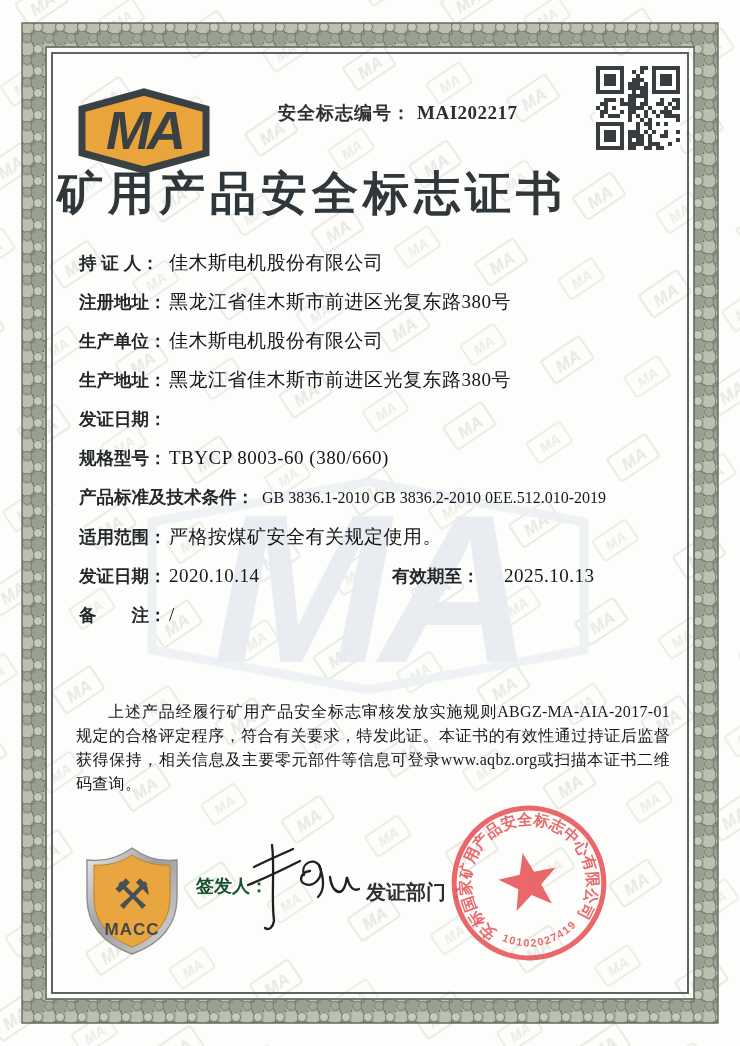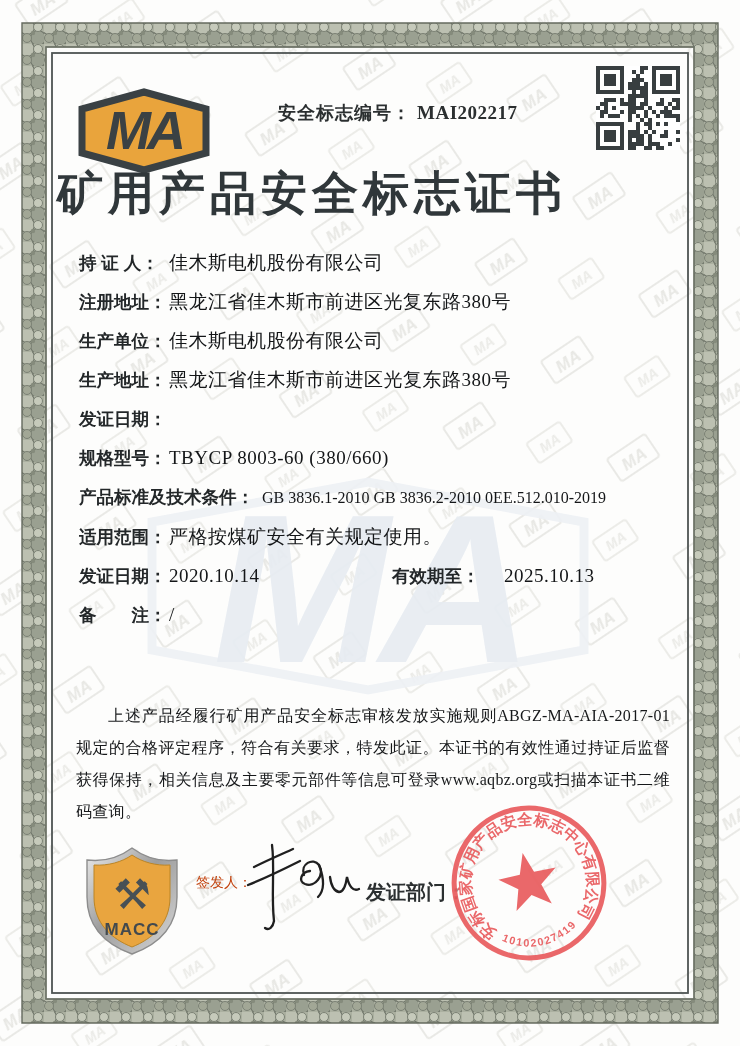--- a/index.html
+++ b/index.html
@@ -22,25 +22,25 @@
   .flabel{font-weight:bold;font-size:17.5px;color:#232729;min-width:90px;flex-shrink:0;white-space:nowrap;}
   .flabel.long{min-width:0;margin-right:8px;}
   .fvalue{font-family:"Liberation Serif",serif;font-size:19px;color:#141618;letter-spacing:0.5px;}
   .fvalue.tech{font-size:16px;letter-spacing:0;}
   .daterow .fvalue{min-width:0;}
   .v1{width:223px;}
   .l2{min-width:112px;}
   
   .statement{
     left:76px;top:700px;width:594px;
-    font-family:"Liberation Serif",serif;font-size:16px;line-height:32px;color:#16181a;
+    font-family:"Liberation Serif",serif;font-size:16px;line-height:24px;color:#16181a;
     text-indent:2em;text-align:justify;letter-spacing:0.3px;
   }
   
-  .signer{left:196px;top:874px;font-size:14px;font-weight:normal;color:#c2410c;}
+  .signer{left:196px;top:874px;font-size:18px;font-weight:bold;color:#14532d;}
   .issuer{left:366px;top:879px;font-size:20px;font-weight:bold;color:#2b2f30;}
   svg{display:block;}
 </style>
 </head>
 <body>
 
 <div class="page">
 
   <svg class="abs" style="left:0;top:0" width="740" height="1046" viewBox="0 0 740 1046" xmlns="http://www.w3.org/2000/svg">
     <defs>

